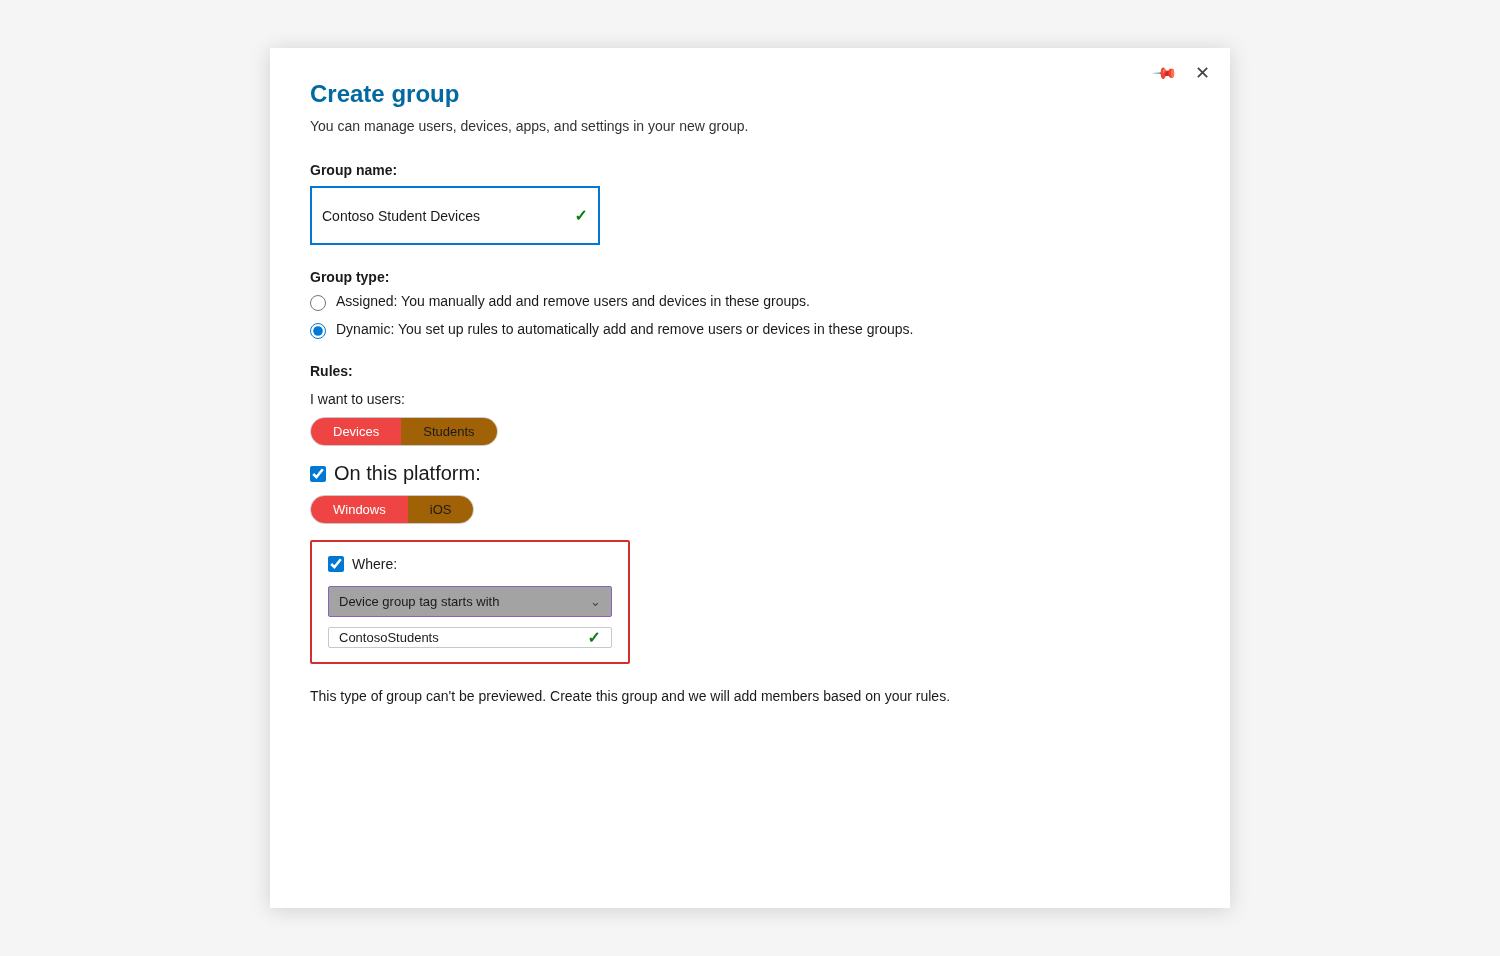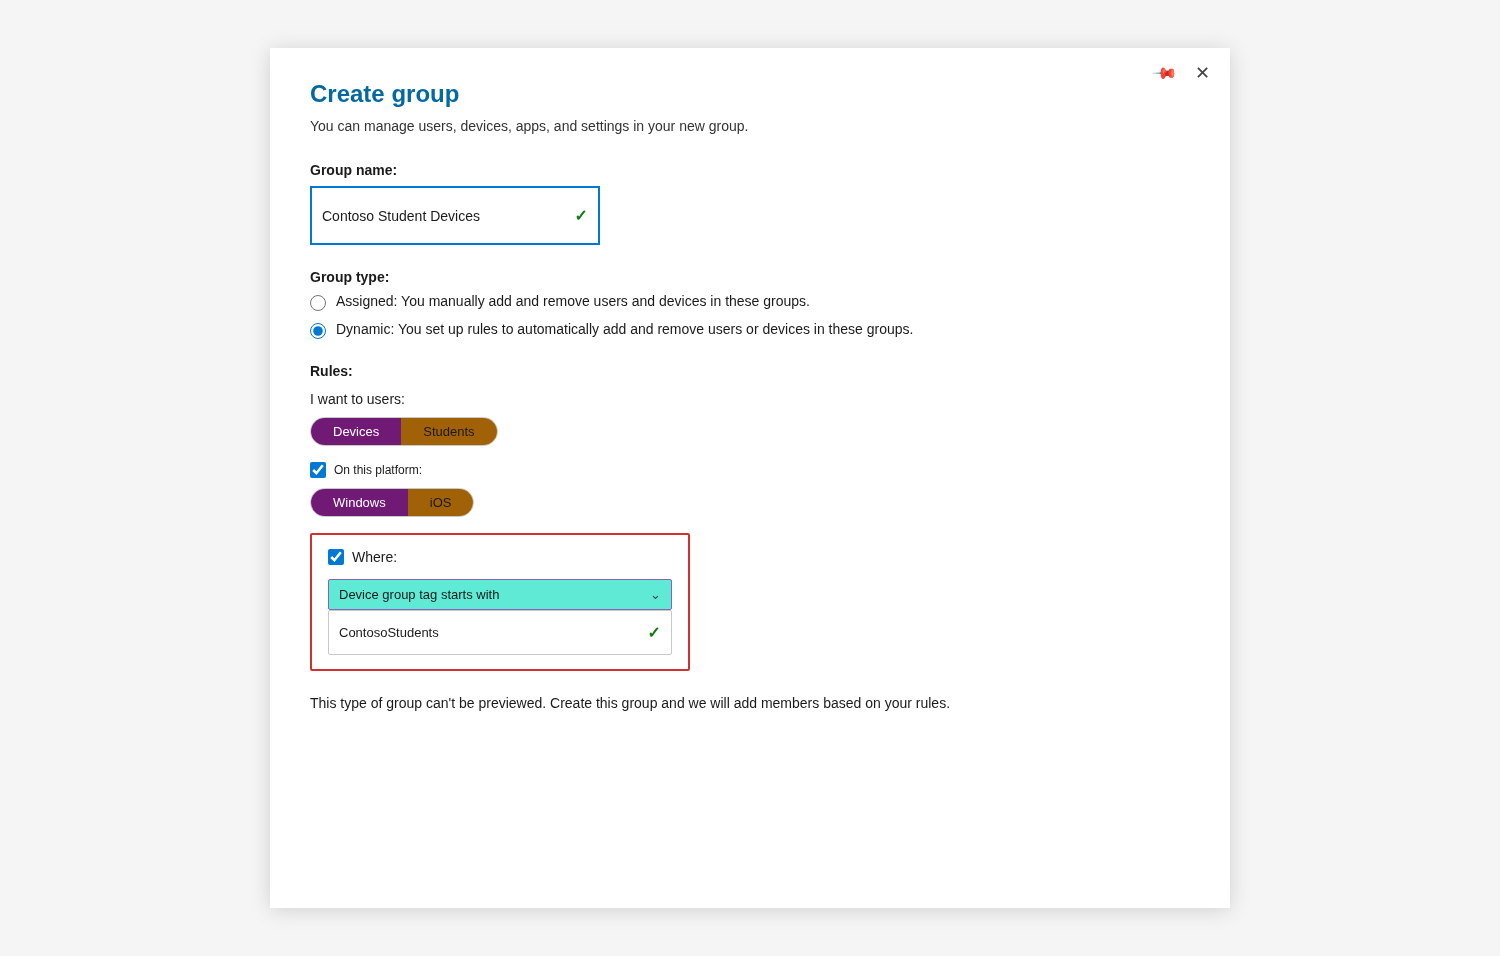--- a/index.html
+++ b/index.html
@@ -155,21 +155,21 @@
     .toggle-btn {
       padding: 6px 22px;
       font-size: 13px;
       border: none;
       cursor: pointer;
       font-family: inherit;
       transition: all 0.15s;
     }
 
     .toggle-btn.active {
-      background: #701a75;
+      background: #ef4444;
       color: #ffffff;
       font-weight: 500;
     }
 
     .toggle-btn.inactive {
       background: #a16207;
       color: #1a1a1a;
     }
 
     .checkbox-row {
@@ -180,31 +180,31 @@
     }
 
     .checkbox-row input[type="checkbox"] {
       width: 16px;
       height: 16px;
       accent-color: #0078d4;
       cursor: pointer;
     }
 
     .checkbox-row label {
-      font-size: 12px;
+      font-size: 20px;
       color: #1a1a1a;
       cursor: pointer;
     }
 
     .highlighted-box {
       border: 2px solid #d32f2f;
       border-radius: 2px;
       padding: 14px 16px;
       margin-bottom: 24px;
-      width: 380px;
+      width: 320px;
     }
 
     .where-row {
       display: flex;
       align-items: center;
       gap: 8px;
       margin-bottom: 14px;
     }
 
     .where-row input[type="checkbox"] {
@@ -224,32 +224,33 @@
       border: 1px solid #8764b8;
       border-radius: 2px;
       padding: 7px 10px;
       font-size: 13px;
       color: #1a1a1a;
       width: 100%;
       display: flex;
       align-items: center;
       justify-content: space-between;
       cursor: pointer;
-      background: #5eead4;
+      background: #a3a3a3;
+      margin-bottom: 10px;
     }
 
     .dropdown-select .chevron {
       font-size: 13px;
       color: #444;
     }
 
     .value-input {
       border: 1px solid #c8c8c8;
       border-radius: 2px;
-      padding: 12px 10px;
+      padding: 0 10px;
       font-size: 13px;
       color: #1a1a1a;
       width: 100%;
       display: flex;
       align-items: center;
       justify-content: space-between;
       background: #fff;
     }
 
     .bottom-note {

